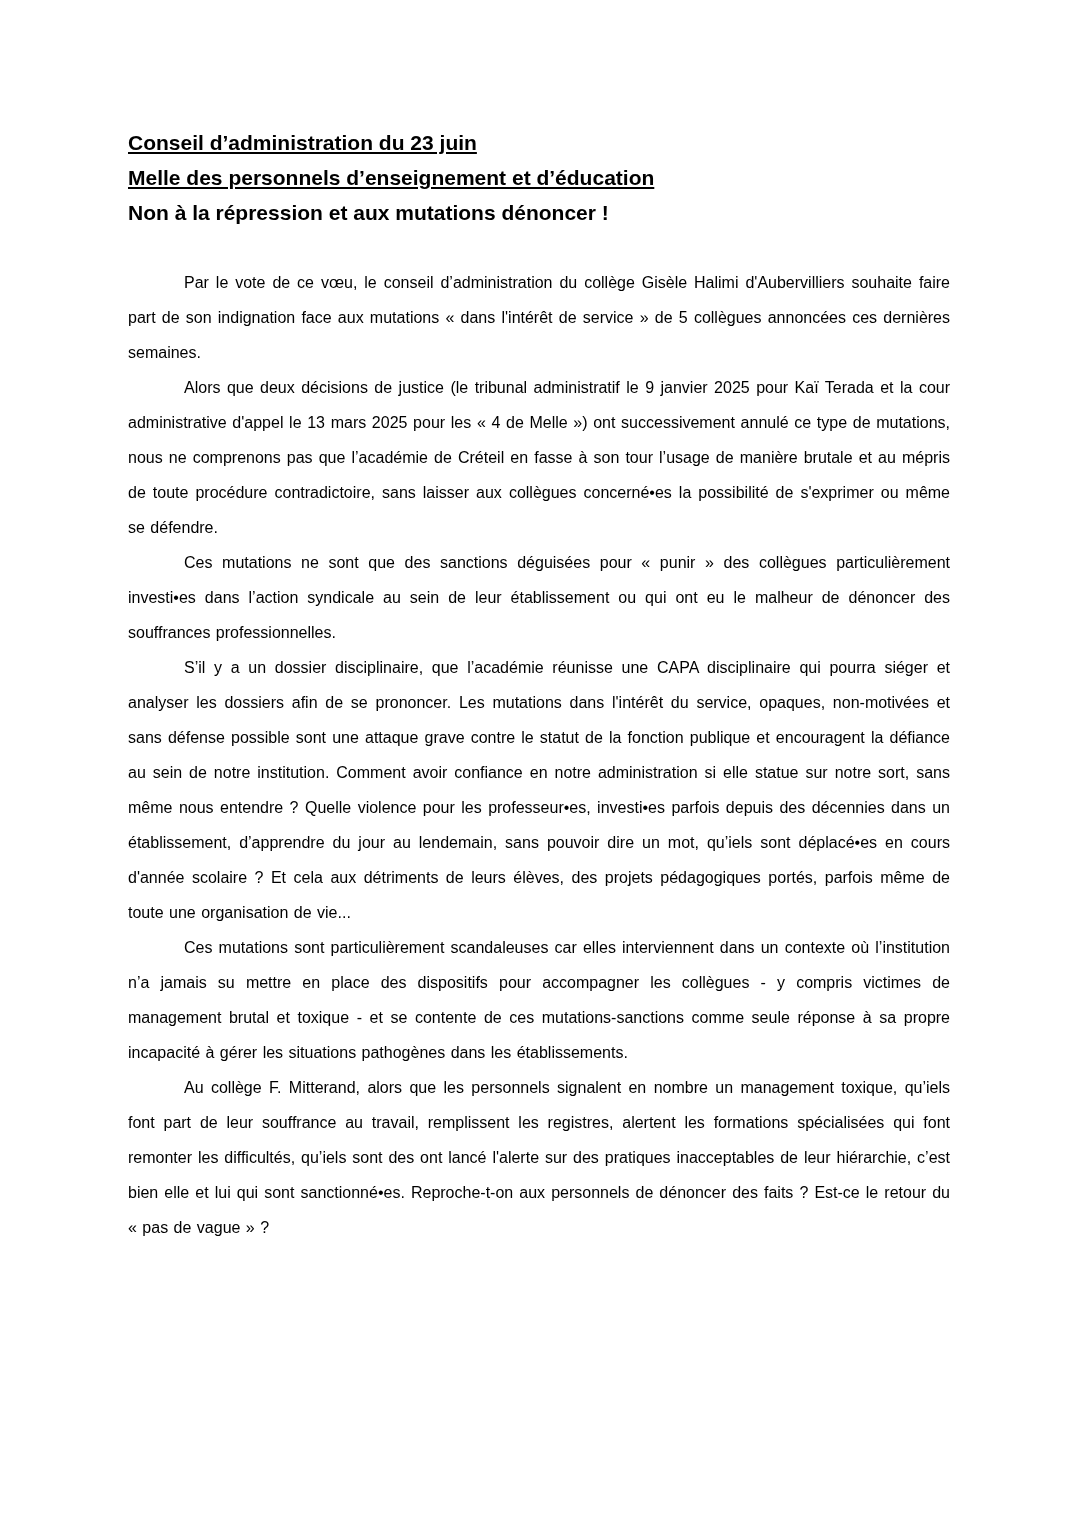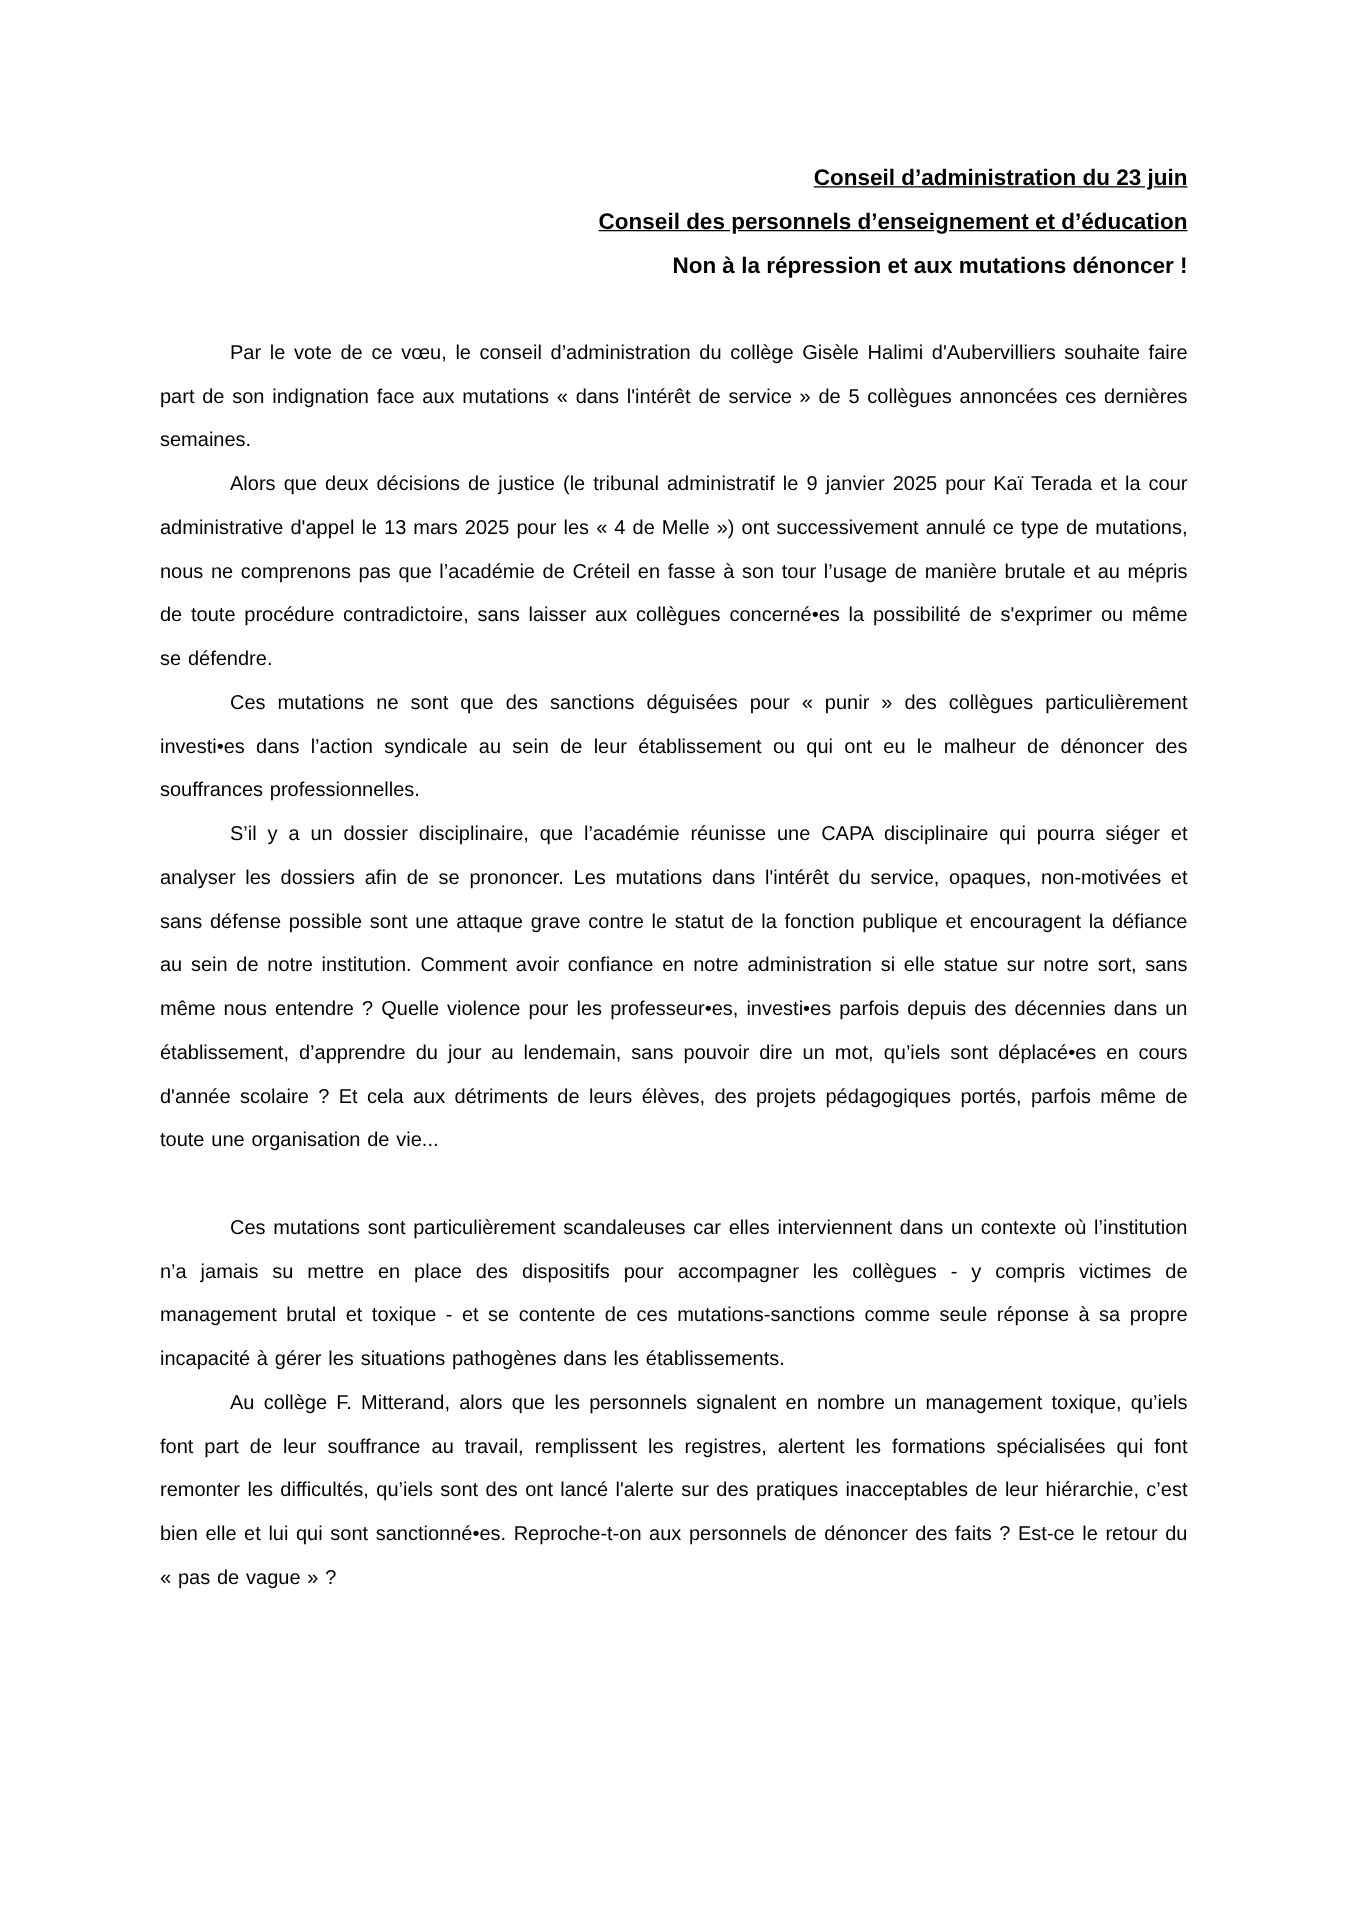--- a/index.html
+++ b/index.html
@@ -15,51 +15,50 @@
     color: #000000;
   }
   .page {
     box-sizing: border-box;
     width: 1080px;
     height: 1525px;
     padding: 125px 130px 0 128px;
     background: #ffffff;
   }
   .heading {
-    text-align: right;
+    text-align: left;
     font-weight: bold;
-    font-size: 18px;
+    font-size: 21px;
     line-height: 35px;
     margin: 0 0 35px 0;
   }
   .heading .h {
     white-space: nowrap;
   }
   .heading .u {
     text-decoration: underline;
   }
   .doc-body p {
     margin: 0;
     font-size: 16px;
     line-height: 35px;
     text-align: justify;
     text-indent: 56px;
     word-spacing: 1px;
   }
   .doc-body p.gap-before {
-    margin-top: 35px;
   }
 </style>
 </head>
 <body>
 
 <div class="page">
   <div class="heading">
     <div class="h u">Conseil d’administration du 23 juin</div>
-    <div class="h u">Conseil des personnels d’enseignement et d’éducation</div>
+    <div class="h u">Melle des personnels d’enseignement et d’éducation</div>
     <div class="h">Non à la répression et aux mutations dénoncer !</div>
   </div>
   <div class="doc-body">
     <p>Par le vote de ce vœu, le conseil d’administration du collège Gisèle Halimi d'Aubervilliers souhaite faire part de son indignation face aux mutations « dans l'intérêt de service » de 5 collègues annoncées ces dernières semaines.</p>
     <p>Alors que deux décisions de justice (le tribunal administratif le 9 janvier 2025 pour Kaï Terada et la cour administrative d'appel le 13 mars 2025 pour les « 4 de Melle ») ont successivement annulé ce type de mutations, nous ne comprenons pas que l’académie de Créteil en fasse à son tour l’usage de manière brutale et au mépris de toute procédure contradictoire, sans laisser aux collègues concerné•es la possibilité de s'exprimer ou même se défendre.</p>
     <p>Ces mutations ne sont que des sanctions déguisées pour « punir » des collègues particulièrement investi•es dans l’action syndicale au sein de leur établissement ou qui ont eu le malheur de dénoncer des souffrances professionnelles.</p>
     <p>S’il y a un dossier disciplinaire, que l’académie réunisse une CAPA disciplinaire qui pourra siéger et analyser les dossiers afin de se prononcer. Les mutations dans l'intérêt du service, opaques, non-motivées et sans défense possible sont une attaque grave contre le statut de la fonction publique et encouragent la défiance au sein de notre institution. Comment avoir confiance en notre administration si elle statue sur notre sort, sans même nous entendre ? Quelle violence pour les professeur•es, investi•es parfois depuis des décennies dans un établissement, d’apprendre du jour au lendemain, sans pouvoir dire un mot, qu’iels sont déplacé•es en cours d'année scolaire ? Et cela aux détriments de leurs élèves, des projets pédagogiques portés, parfois même de toute une organisation de vie...</p>
     <p class="gap-before">Ces mutations sont particulièrement scandaleuses car elles interviennent dans un contexte où l’institution n’a jamais su mettre en place des dispositifs pour accompagner les collègues - y compris victimes de management brutal et toxique - et se contente de ces mutations-sanctions comme seule réponse à sa propre incapacité à gérer les situations pathogènes dans les établissements.</p>
     <p>Au collège F. Mitterand, alors que les personnels signalent en nombre un management toxique, qu’iels font part de leur souffrance au travail, remplissent les registres, alertent les formations spécialisées qui font remonter les difficultés, qu’iels sont des ont lancé l'alerte sur des pratiques inacceptables de leur hiérarchie, c’est bien elle et lui qui sont sanctionné•es. Reproche-t-on aux personnels de dénoncer des faits ? Est-ce le retour du « pas de vague » ?</p>
   </div>

